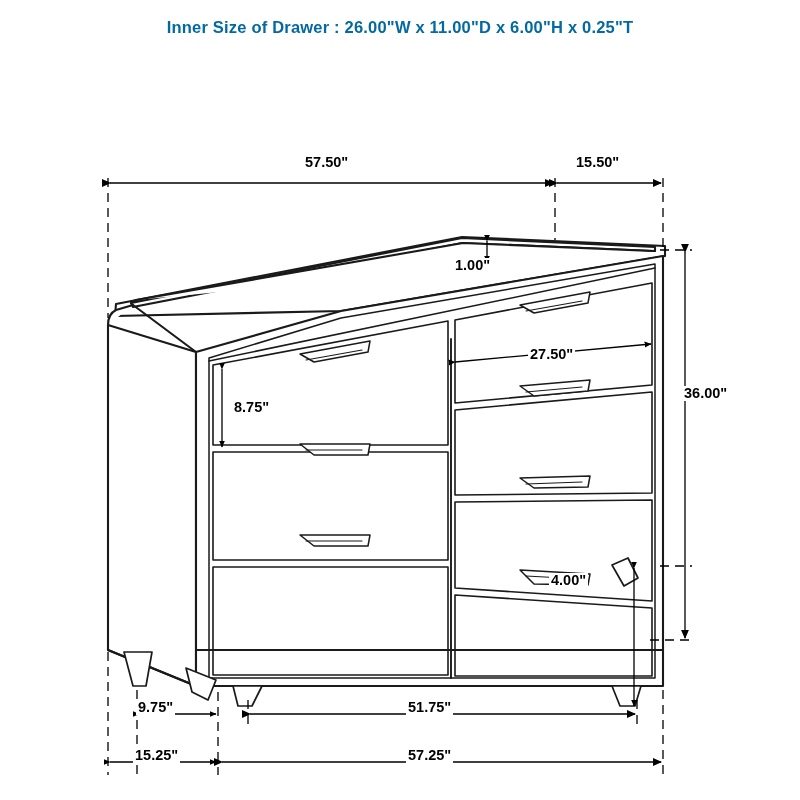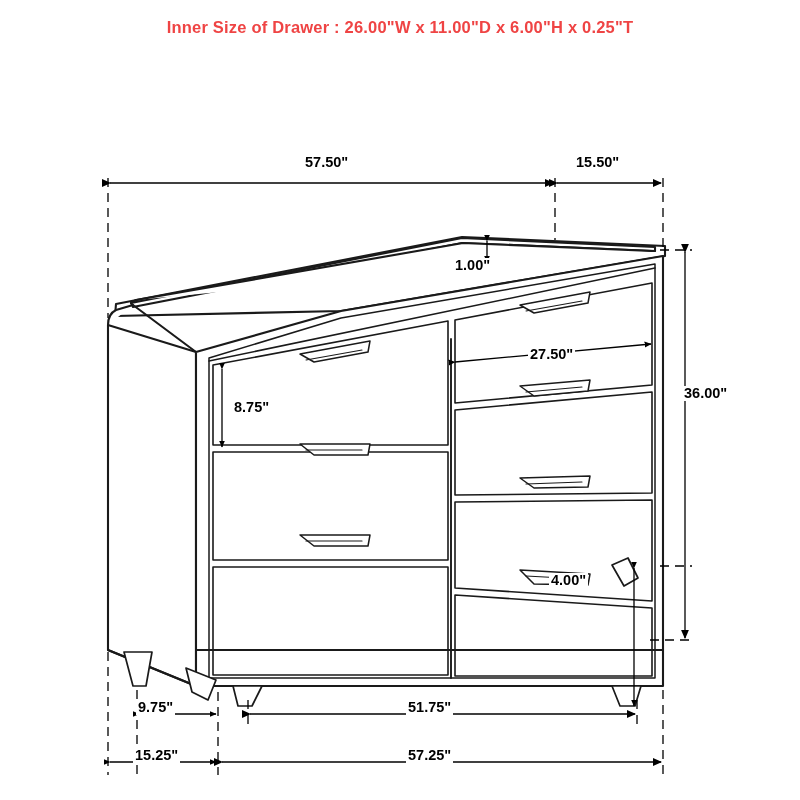--- a/index.html
+++ b/index.html
@@ -14,21 +14,21 @@
     width: 800px; height: 800px;
     overflow: hidden;
     background: #ffffff;
   }
   #title {
     position: absolute;
     top: 18px; left: 0; width: 800px;
     text-align: center;
     font-size: 16.5px;
     font-weight: bold;
-    color: #ef4444;
+    color: #0369a1;
     letter-spacing: 0.2px;
   }
   svg { position: absolute; top: 0; left: 0; }
   .dimlabel {
     position: absolute;
     font-size: 14.5px;
     font-weight: bold;
     color: #000;
     white-space: nowrap;
     background: #ffffff;

